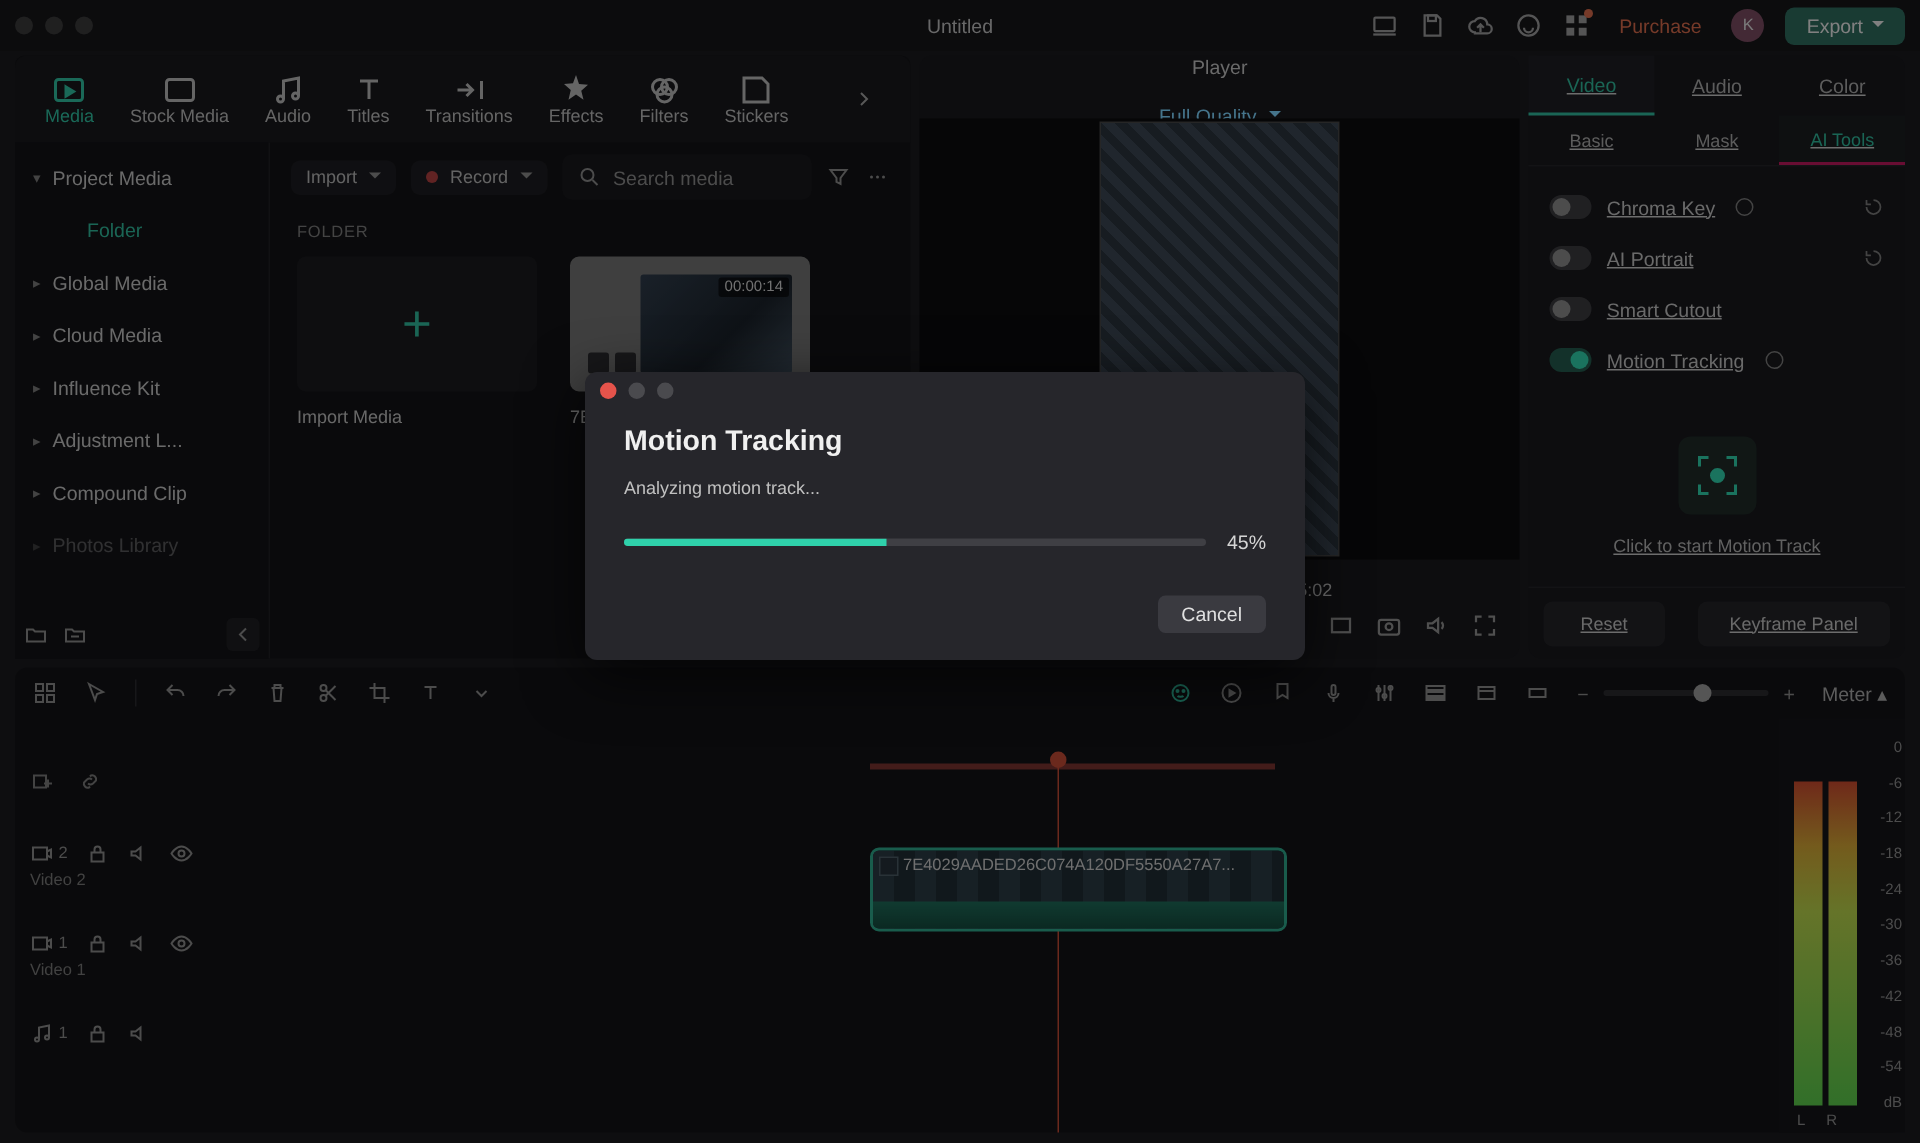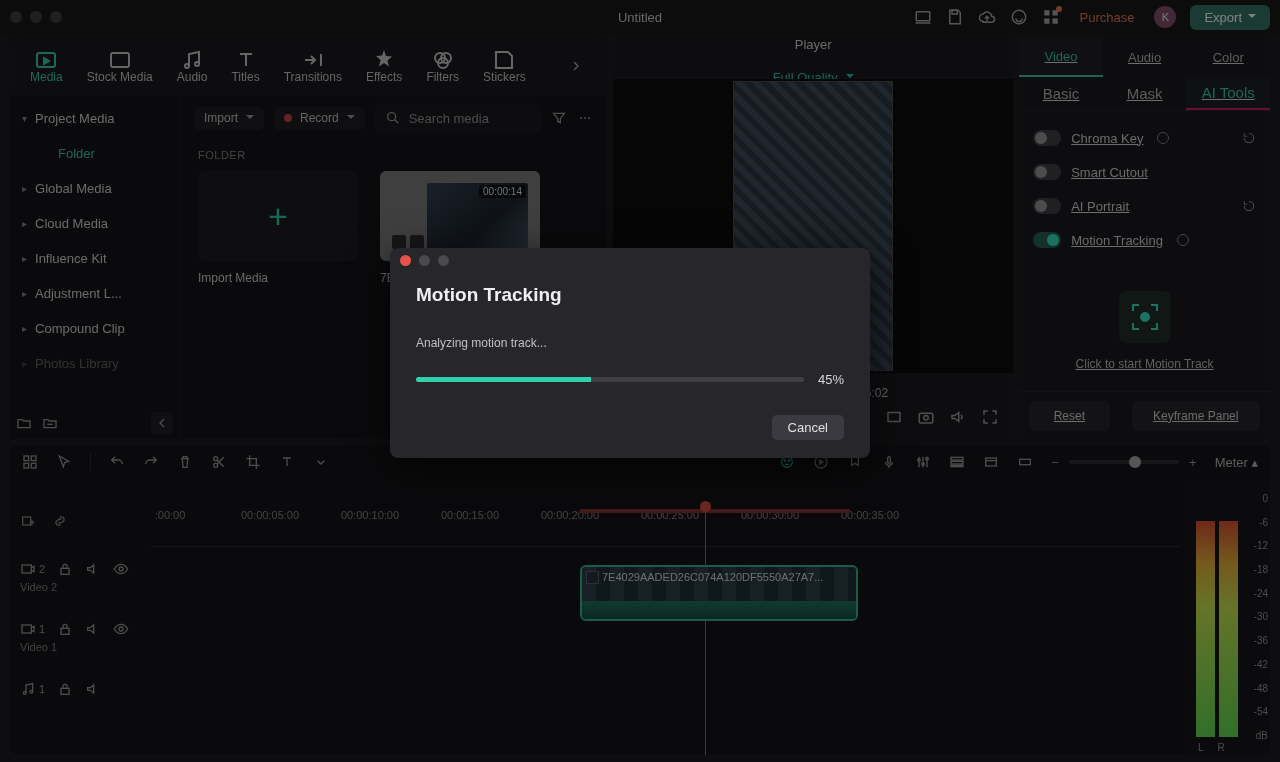--- a/index.html
+++ b/index.html
@@ -58,37 +58,37 @@
   .clip-img { position:absolute; right:4px; top:4px; bottom:4px; width:70%; background:linear-gradient(135deg,#2e3b4a 0%,#1a2129 60%,#3d4c5a 100%); border-radius:2px;}
   .clip-dur { position:absolute; top:6px; right:6px; background:rgba(0,0,0,0.6); color:#d0d0d0; font-size:10px; padding:1px 4px; border-radius:2px;}
   .overlay-ico { position:absolute; left:4px; bottom:4px; display:flex; gap:4px; }
   .oicon{width:14px;height:14px;background:#2a2a2e;border-radius:2px;}
   .thumb .cap { margin-top:10px; font-size:12px; color:#bdbdbd; max-width:160px; overflow:hidden; text-overflow:ellipsis; white-space:nowrap;}
 
   
   .player-pane { width:402px; margin-left:6px; margin-top:3px; background:#17171b; border-radius:8px; display:flex; flex-direction:column;}
   .player-head { height:42px; display:flex; align-items:center; padding:0 14px; gap:18px;flex-direction:column;}
   .player-head .lab{color:#c0c0c0;}
-  .qsel{color:#14b8a6; display:flex; align-items:center; gap:8px;}
+  .qsel{color:#7dd3fc; display:flex; align-items:center; gap:8px;}
   .player-head .sc-ico{margin-left:auto;}
   .stage { flex:1; display:flex; align-items:center; justify-content:center; background:#0b0b0d; position:relative;}
   .stage-inner { width:160px; height:290px; background:repeating-linear-gradient(45deg,#3a4652,#3a4652 6px,#2a333c 6px,#2a333c 12px); border:1px solid #454545;}
   .player-foot { height:66px; display:flex; flex-direction:column; justify-content:center; padding:0 14px;}
   .tc-row { display:flex; justify-content:center; gap:10px; font-size:12px; color:#bfbfbf;}
   .tc-row .sep{color:#6a6a6a;}
   .ctrl-row { display:flex; align-items:center; gap:14px; margin-top:8px; color:#8f8f8f; justify-content:flex-end;}
   .ctrl-ico { width:18px; height:18px; }
 
   
   .inspector { width:252px; margin:3px 10px 0 6px; background:#17171b; border-radius:8px; display:flex; flex-direction:column;text-decoration:underline; }
   .insp-tabs { display:flex; height:40px; }
   .insp-tab { flex:1; display:flex; align-items:center; justify-content:center; color:#a8a8a8; font-size:13px;}
   .insp-tab.active { color:#2fb89a; background:#1d1d22; border-bottom:2px solid #2fb89a; }
   .sub-tabs { display:flex; height:34px; border-bottom:1px solid #222227;}
-  .sub-tab { flex:1; display:flex; align-items:center; justify-content:center; color:#a8a8a8; font-size:15px;text-align:center;}
+  .sub-tab { flex:1; display:flex; align-items:center; justify-content:center; color:#a8a8a8; font-size:12px;text-align:center;}
   .sub-tab.active{ color:#2fb89a; background:#22363033; border-bottom:2px solid #be185d;}
   .insp-body { flex:1; padding:10px 14px; overflow:auto; }
   .toggle-row { display:flex; align-items:center; gap:10px; padding:9px 0; color:#c0c0c0; position:relative;}
   .switch { width:28px; height:16px; border-radius:8px; background:#3a3a3e; position:relative; flex-shrink:0;}
   .switch::after{content:"";position:absolute;width:12px;height:12px;border-radius:50%;background:#8a8a8a;top:2px;left:2px;}
   .switch.on{background:#23594c;}
   .switch.on::after{background:#2fd1ab;left:14px;}
   .info-ico{margin-left:4px; width:12px;height:12px;border:1px solid #7a7a7a;border-radius:50%;display:inline-block;}
   .revert-ico{position:absolute;right:0; width:14px;height:14px; color:#7a7a7a;}
   .mt-area{display:flex;flex-direction:column;align-items:center;margin-top:34px;gap:14px;}
@@ -136,21 +136,21 @@
   
   .modal {
     position:absolute; top:248px; left:390px; width:480px;
     background:#26262b; border-radius:8px; box-shadow:0 10px 40px rgba(0,0,0,0.7);
     z-index:100;
   }
   .modal .mtitlebar{height:24px;display:flex;align-items:center;padding:0 10px;gap:8px;}
   .modal .mdot{width:11px;height:11px;border-radius:50%;}
   .modal .mbody{padding:12px 26px 18px;}
   .modal h2{font-size:19px;font-weight:600;color:#f0f0f0;}
-  .modal .status{margin-top:30px;font-size:12px;color:#c0c0c0;}
+  .modal .status{margin-top:12px;font-size:12px;color:#c0c0c0;}
   .modal .prog-row{margin-top:22px;display:flex;align-items:center;gap:14px;}
   .modal .prog-track{flex:1;height:5px;background:#3f3f44;border-radius:3px;overflow:hidden;}
   .modal .prog-fill{height:100%;background:#2fd1ab;}
   .modal .pct{font-size:13px;color:#d5d5d5;}
   .modal .mfoot{display:flex;justify-content:flex-end;margin-top:28px;}
   .modal .btn-cancel{background:#3a3a40;border-radius:5px;padding:5px 16px;color:#e0e0e0;font-size:13px;}
   svg{display:block;}
   .sm-icon{width:16px;height:16px;}
 </style>
 </head>
@@ -464,31 +464,31 @@
           <span class="info-ico"></span>
           <span class="revert-ico">
               <svg viewBox="0 0 24 24" stroke="currentColor" fill="none" stroke-width="2">
                 <path d="M4 12a8 8 0 108-8"></path>
                 <path d="M4 4v5h5"></path>
               </svg>
             </span>
         </div>
         <div class="toggle-row">
           <span class="switch"></span>
-          <span>Smart Cutout</span>
-        </div>
-        <div class="toggle-row">
-          <span class="switch"></span>
           <span>AI Portrait</span>
           <span class="revert-ico">
               <svg viewBox="0 0 24 24" stroke="currentColor" fill="none" stroke-width="2">
                 <path d="M4 12a8 8 0 108-8"></path>
                 <path d="M4 4v5h5"></path>
               </svg>
             </span>
+        </div>
+        <div class="toggle-row">
+          <span class="switch"></span>
+          <span>Smart Cutout</span>
         </div>
         <div class="toggle-row">
           <span class="switch on"></span>
           <span>Motion Tracking</span>
           <span class="info-ico"></span>
         </div>
         <div class="mt-area">
           <div class="mt-target">
             <svg width="36" height="36" viewBox="0 0 36 36" fill="none" stroke="#2fd1ab" stroke-width="2">
               <path d="M6 12V6h6M30 12V6h-6M6 24v6h6M30 24v6h-6"></path>
@@ -627,30 +627,20 @@
               <rect x="4" y="6" width="12" height="12"></rect>
               <path d="M18 10v8M14 14h8"></path>
             </svg>
           </span>
         <span class="sm-icon">
             <svg viewBox="0 0 24 24" stroke="currentColor" fill="none" stroke-width="2">
               <path d="M10 14a4 4 0 005 0l3-3a4 4 0 00-5-5l-1 1M14 10a4 4 0 00-5 0l-3 3a4 4 0 005 5l1-1"></path>
             </svg>
           </span>
       </div>
-      <div class="ruler">
-        <span class="tick" style="left:20px">:00:00</span>
-        <span class="tick" style="left:120px">00:00:05:00</span>
-        <span class="tick" style="left:220px">00:00:10:00</span>
-        <span class="tick" style="left:320px">00:00:15:00</span>
-        <span class="tick" style="left:420px">00:00:20:00</span>
-        <span class="tick" style="left:520px">00:00:25:00</span>
-        <span class="tick" style="left:620px">00:00:30:00</span>
-        <span class="tick" style="left:720px">00:00:35:00</span>
-      </div>
       <div class="playzone">
         <div class="red-range"></div>
         <div class="playhead"></div>
       </div>
 
       <div style="position:absolute;left:0;right:90px;top:76px;">
         <div class="track-row">
           <div class="tr-head">
             <div class="icons">
               <span class="trk-badge">

